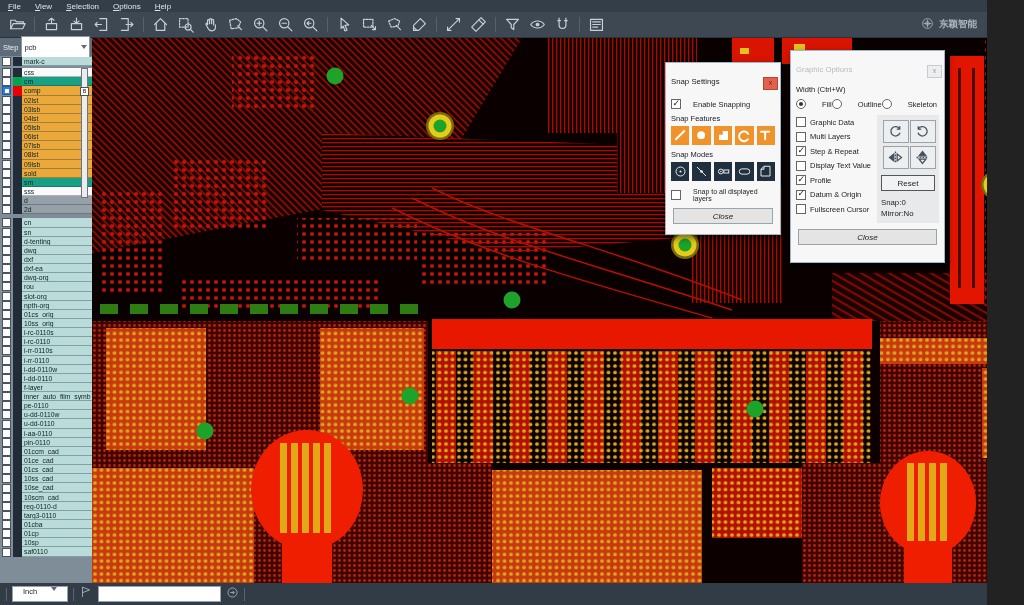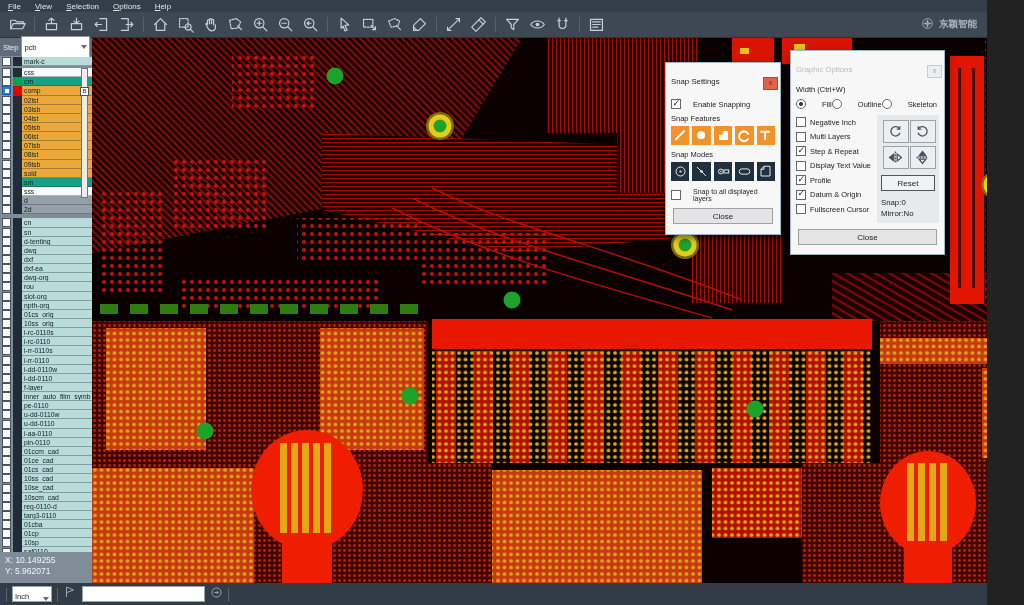--- a/index.html
+++ b/index.html
@@ -51,41 +51,41 @@
   .snap{left:665px;top:62px;width:114px;}
   .snap .body{padding:3px 5px 5px 5px;}
   .chkrow{display:flex;align-items:center;gap:12px;margin:4px 0;}
   .chk{width:8px;height:8px;background:#fff;border:1px solid #666;position:relative;flex:none;}
   .chk.checked::after{content:"\2713";position:absolute;left:0.5px;top:-2.5px;font-size:9px;color:#222;}
   .seclabel{margin:5px 0 3px 0;color:#222;}
   .icnrow{display:flex;gap:3px;}
   .sf-btn{width:19px;height:19px;background:#f0932a;display:flex;align-items:center;justify-content:center;}
   .smo-btn{width:19px;height:19px;background:#20303e;display:flex;align-items:center;justify-content:center;}
   .smo-btn svg{stroke:#e8eef2;fill:none;stroke-width:1.3;}
-  .dlg-btn{height:14px;background:#e4e4e4;border:1px solid #9aa2aa;display:flex;align-items:center;justify-content:center;font-size:8px;color:#222;margin:6px 2px 5px 2px;}
+  .dlg-btn{height:14px;background:#e4e4e4;border:1px solid #9aa2aa;display:flex;align-items:center;justify-content:center;font-size:8px;color:#222;margin:6px 2px 5px 2px;font-style:italic;}
   .graphic{left:790px;top:50px;width:153px;}
   .graphic .dlg-title .t{color:#b4bcc0;}
-  .graphic .body{padding:2px 5px 4px 5px;}
+  .graphic .body{padding:2px 5px 12px 5px;}
   .radiorow{display:flex;justify-content:space-between;margin:5px 2px 6px 0;}
   .radio-item{display:flex;align-items:center;gap:16px;}
   .radio{width:8px;height:8px;border:1px solid #666;border-radius:50%;background:#fff;position:relative;flex:none;}
   .radio.sel::after{content:"";position:absolute;left:2px;top:2px;width:4px;height:4px;border-radius:50%;background:#333;}
   .gbody{display:flex;gap:4px;}
   .gopts{width:84px;}
   .gopt{height:14.5px;display:flex;align-items:center;gap:4px;}
   .gpanel{flex:1;background:#e7e9eb;padding:5px 4px 4px 4px;display:flex;flex-direction:column;align-items:center;}
   .gtgrid{display:grid;grid-template-columns:24px 24px;grid-gap:3px;}
   .gt-btn{width:24px;height:21px;background:#eceef0;border:1px solid #9aa2aa;display:flex;align-items:center;justify-content:center;}
   .gt-btn svg{stroke:#46525e;fill:none;stroke-width:1.5;}
   .reset-btn{width:52px;height:14px;background:#f0f2f4;border:1px solid #555;display:flex;align-items:center;justify-content:center;margin-top:6px;font-size:8px;}
   .gtext{align-self:flex-start;margin-top:6px;line-height:11px;font-size:7.8px;}
   
   .bottombar{position:absolute;left:0;right:0;bottom:0;height:22px;background:#323c47;display:flex;align-items:center;gap:5px;padding-left:6px;}
   .bb-sep{width:1px;height:13px;background:#5a646e;}
-  .unit-select{width:34px;height:14px;background:#fff;border:1px solid #98a2ac;display:flex;align-items:flex-end;justify-content:space-between;padding:0 2px;font-size:7.5px;color:#223;}
+  .unit-select{width:34px;height:14px;background:#fff;border:1px solid #98a2ac;display:flex;align-items:flex-start;justify-content:space-between;padding:0 10px;font-size:7.5px;color:#223;}
   .bb-icon svg{stroke:#aab4bd;fill:none;stroke-width:1.3;}
   .cmd-input{width:115px;height:14px;background:#fff;border:1px solid #98a2ac;font-size:8px;padding:0 3px;color:#223;font-family:"Liberation Sans",sans-serif;}
 </style>
 </head>
 <body>
 
 <div class="app">
 
   <div class="menubar" id="menubar">
       <div class="menu-item"><u>F</u>ile</div>
@@ -521,24 +521,20 @@
             <span class="cb"></span>
             <span class="chipc"></span>
             <span class="lbl bg-cyan">10sp</span>
           </div>
           <div class="lrow">
             <span class="cb"></span>
             <span class="chipc"></span>
             <span class="lbl bg-cyan">saf0110</span>
           </div>
         </div>
-      <div class="status">
-        <div>X: 10.149255</div>
-        <div>Y: 5.962071</div>
-      </div>
     </div>
 
     <div class="canvas">
       <svg width="932" height="546" viewBox="0 0 932 546" preserveAspectRatio="none">
         <defs>
           <pattern id="pDots" width="8" height="8" patternUnits="userSpaceOnUse">
               <circle cx="4" cy="4" r="2.1" fill="#c01208"></circle>
             </pattern>
           <pattern id="pFine" width="5" height="5" patternUnits="userSpaceOnUse">
               <rect width="5" height="5" fill="#3f0500"></rect>
@@ -799,21 +795,21 @@
           </div>
           <div class="radio-item">
             <span class="radio"></span>
             <span>Skeleton</span>
           </div>
         </div>
       <div class="gbody">
         <div class="gopts" id="gopts">
             <div class="gopt">
               <span class="chk"></span>
-              <span>Negative Inch</span>
+              <span>Graphic Data</span>
             </div>
             <div class="gopt">
               <span class="chk"></span>
               <span>Multi Layers</span>
             </div>
             <div class="gopt">
               <span class="chk checked"></span>
               <span>Step &amp; Repeat</span>
             </div>
             <div class="gopt">

